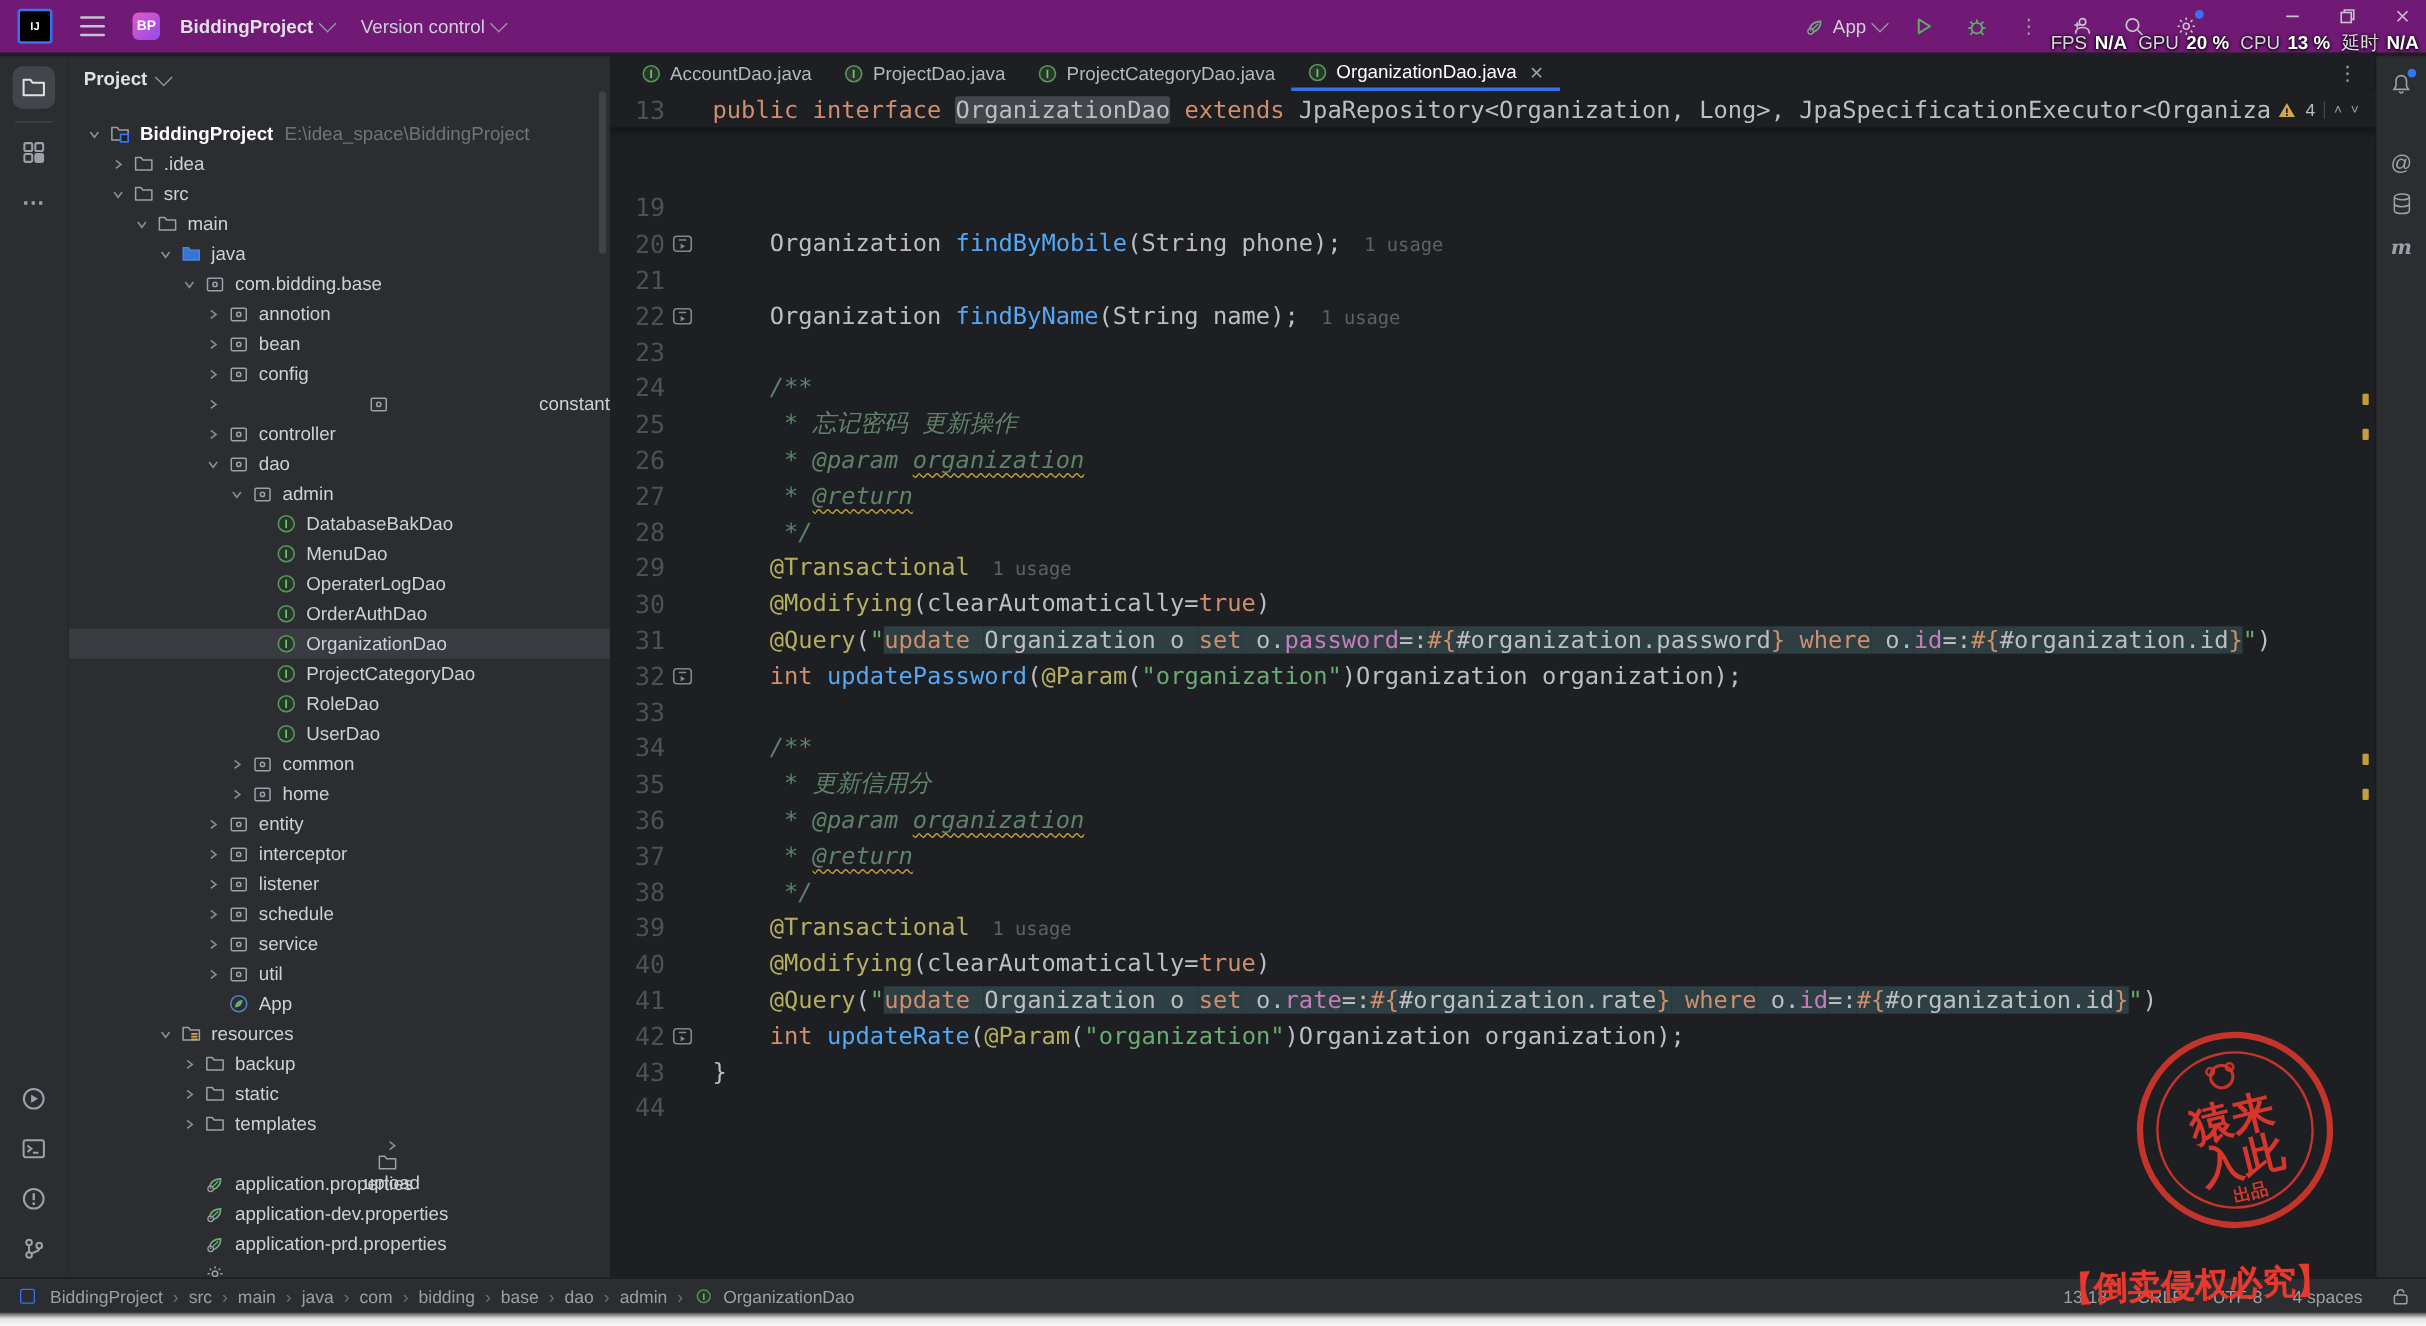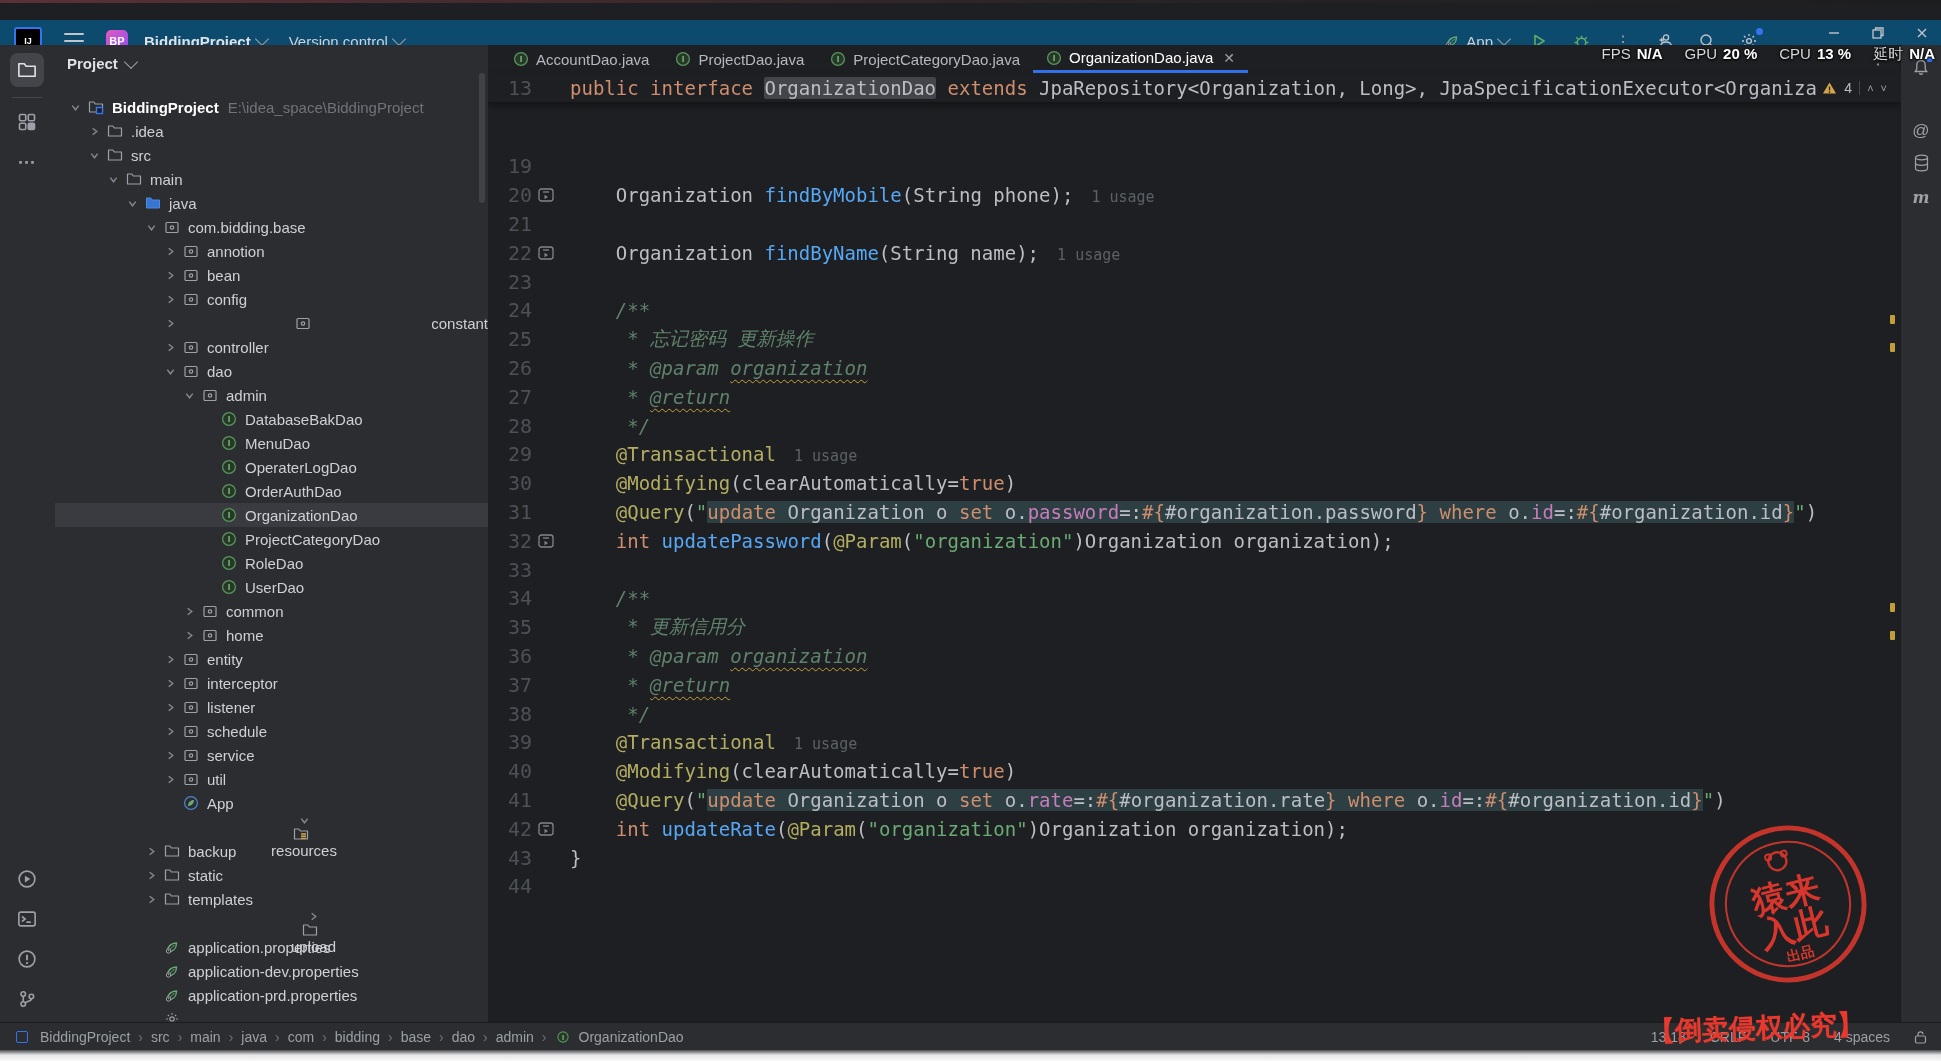--- a/index.html
+++ b/index.html
@@ -1,41 +1,41 @@
 <!DOCTYPE html>
 <html><head>
 <meta charset="utf-8">
 <style>
   html,body{margin:0;padding:0;background:#0c0c0d;}
   .screen{position:relative;width:1941px;height:1061px;background:#1e1f22;overflow:hidden;
           font-family:"Liberation Sans",sans-serif;color:#ced0d6;}
   .topline{position:absolute;left:0;top:0;width:100%;height:3px;
            background:linear-gradient(90deg,#5a3138,#2a2425 55%,#1c1d1f);}
   
-  .titlebar{position:absolute;left:0;top:20px;width:100%;height:42px;background:#0c4a6e;
+  .titlebar{position:absolute;left:0;top:0;width:100%;height:42px;background:#701a75;
             display:flex;align-items:center;border-bottom:1px solid #1a1b1d;}
   .tb-left{display:flex;align-items:center;gap:10px;padding-left:14px;}
   .ij-logo{width:24px;height:24px;background:#000;border:2px solid #3574f0;border-radius:3px;
            color:#fff;font-size:9px;font-weight:bold;display:flex;align-items:center;justify-content:center;}
   .hamburger{width:20px;height:16px;margin-left:12px;display:flex;flex-direction:column;justify-content:space-between;}
   .hamburger span{display:block;height:2px;background:#c2c5cb;border-radius:1px;}
   .bp-badge{width:22px;height:22px;margin-left:12px;border-radius:5px;color:#fff;font-weight:bold;font-size:11px;
             display:flex;align-items:center;justify-content:center;
             background:linear-gradient(135deg,#e358c2,#8f4df0);}
   .tb-item{display:flex;align-items:center;gap:6px;font-size:15px;color:#ced0d6;padding:4px 6px;border-radius:4px;cursor:default;}
   .chev{width:9px;height:9px;border-right:1.5px solid #9da0a8;border-bottom:1.5px solid #9da0a8;
         transform:rotate(45deg);margin-top:-4px;}
   .tb-right{position:absolute;right:0;top:0;height:42px;display:flex;align-items:center;gap:18px;padding-right:180px;}
   .run-widget{display:flex;align-items:center;gap:6px;font-size:15px;color:#ced0d6;}
   .icon-btn{width:24px;height:24px;display:flex;align-items:center;justify-content:center;position:relative;}
   .win-btns{position:absolute;right:10px;top:4px;display:flex;gap:26px;color:#c2c5cb;font-size:14px;}
   .win-btns .icon-btn{width:18px;height:18px;}
   .perf-overlay{position:absolute;right:6px;bottom:-2px;white-space:nowrap;font-size:15px;
                 text-shadow:0 1px 2px #000,0 0 3px #000;z-index:5;}
-  .perf-overlay .pl{color:#d6d8da;margin-left:22px;}
+  .perf-overlay .pl{color:#d6d8da;margin-left:9px;}
   .perf-overlay .pv{color:#ffffff;font-weight:bold;margin-left:6px;}
   .gear-dot{position:absolute;top:-1px;right:-2px;width:7px;height:7px;border-radius:50%;background:#3574f0;}
   
   .activitybar{position:absolute;left:0;top:45px;width:55px;height:977px;background:#2b2d30;border-right:1px solid #1a1b1d;}
   .ab-btn{position:absolute;left:10px;width:34px;height:34px;border-radius:8px;display:flex;align-items:center;justify-content:center;}
   .ab-btn.sel{background:#43454a;}
   .ab-divider{position:absolute;left:12px;width:30px;height:1px;background:#43454a;}
   
   .project-panel{position:absolute;left:55px;top:45px;width:433px;height:977px;background:#2b2d30;
                  border-right:1px solid #1a1b1d;overflow:hidden;}
@@ -624,21 +624,21 @@
         <div class="trow" style="padding-left: 103px;">
           <span class="tchev"></span>
           <span class="ticon">
             <svg width="16" height="16" viewBox="0 0 16 16">
               <circle cx="8" cy="8" r="6.4" fill="none" stroke="#4d80c4" stroke-width="1.3"></circle>
               <path d="M5 11 C5 7.5 7.5 5 11 5 C11 8.5 8.5 11 5 11 Z" fill="#6aab73"></path>
             </svg>
           </span>
           <span class="tlabel">App</span>
         </div>
-        <div class="trow" style="padding-left: 65px; flex-direction: column;">
+        <div class="trow" style="padding-left: 65px;">
           <span class="tchev">
             <svg width="11" height="11" viewBox="0 0 12 12" style="transform:rotate(90deg)">
               <path d="M4 2.5 L8.5 6 L4 9.5" fill="none" stroke="#868a91" stroke-width="1.5"></path>
             </svg>
           </span>
           <span class="ticon">
             <svg width="16" height="16" viewBox="0 0 16 16">
               <path d="M1.5 3 h4.3 l1.5 2 h7.2 v8 h-13 z" fill="none" stroke="#9da0a8" stroke-width="1.2" stroke-linejoin="round"></path>
               <path d="M8 8 h5 M8 10.2 h5 M8 12.4 h5" stroke="#d5a54a" stroke-width="1.4"></path>
             </svg>

